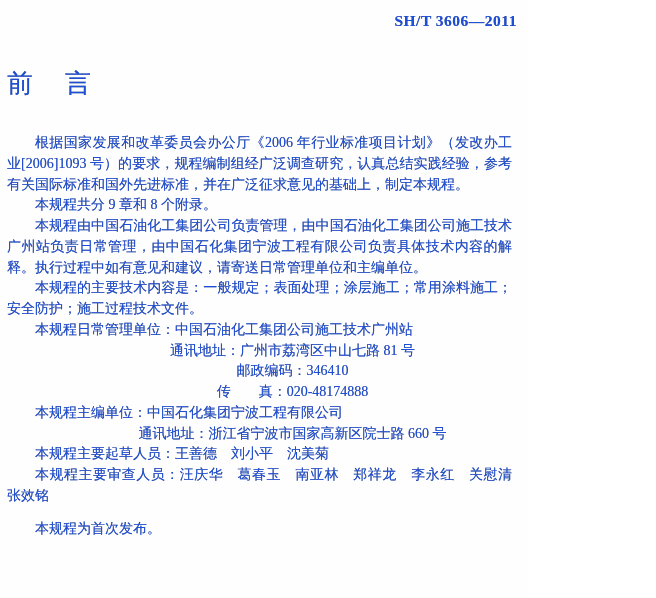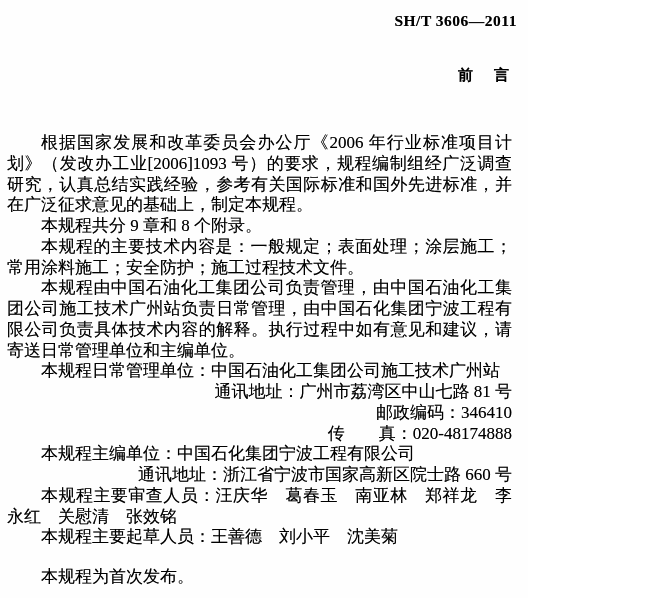--- a/index.html
+++ b/index.html
@@ -4,104 +4,104 @@
 <style>
   html, body { margin: 0; padding: 0; background: #ffffff; }
 
   .page {
     position: relative;
     width: 528px;
     height: 598px;
     background: #fefefe;
     overflow: hidden;
     font-family: "Liberation Serif", "DejaVu Serif", serif;
-    color: #000000;
+    color: #1d4ed8;
     text-shadow: 0 0 0.5px rgba(30,30,30,0.55);
   }
 
   .doc-number {
     position: absolute;
     top: 12px;
     right: 11px;
     font-size: 15.5px;
     font-weight: bold;
     letter-spacing: 0.5px;
     white-space: nowrap;
   }
 
   .title {
     position: absolute;
     top: 66px;
     left: 7px;
     right: 16px;
     margin: 0;
-    text-align: right;
-    font-size: 15px;
-    font-weight: bold;
+    text-align: left;
+    font-size: 26px;
+    font-weight: normal;
     letter-spacing: 3px;
   }
 
   .content {
     position: absolute;
     top: 133px;
     left: 7px;
     right: 16px;
-    font-size: 17px;
+    font-size: 14px;
     line-height: 20.75px;
     text-align: justify;
     text-justify: inter-character;
   }
 
   .para {
     margin: 0;
     text-indent: 2em;
   }
 
   .detail {
     margin: 0 0 0 66px;
-    text-align: right;
+    text-align: center;
   }
 
   .release {
-    margin-top: 19px;
+    margin-top: 12px;
   }
 </style>
 </head>
 <body>
 
 <div class="page">
 
   <div class="doc-number">SH/T 3606—2011</div>
 
   <h1 class="title">前　言</h1>
 
   <div class="content">
 
     <p class="para">根据国家发展和改革委员会办公厅《2006 年行业标准项目计划》（发改办工业[2006]1093 号）的要求，规程编制组经广泛调查研究，认真总结实践经验，参考有关国际标准和国外先进标准，并在广泛征求意见的基础上，制定本规程。</p>
 
     <p class="para">本规程共分 9 章和 8 个附录。</p>
 
+    <p class="para">本规程由中国石油化工集团公司负责管理，由中国石油化工集团公司施工技术广州站负责日常管理，由中国石化集团宁波工程有限公司负责具体技术内容的解释。执行过程中如有意见和建议，请寄送日常管理单位和主编单位。</p>
+
     <p class="para">本规程的主要技术内容是：一般规定；表面处理；涂层施工；常用涂料施工；安全防护；施工过程技术文件。</p>
-
-    <p class="para">本规程由中国石油化工集团公司负责管理，由中国石油化工集团公司施工技术广州站负责日常管理，由中国石化集团宁波工程有限公司负责具体技术内容的解释。执行过程中如有意见和建议，请寄送日常管理单位和主编单位。</p>
 
     <p class="para">本规程日常管理单位：中国石油化工集团公司施工技术广州站</p>
 
     <p class="detail">通讯地址：广州市荔湾区中山七路 81 号</p>
 
     <p class="detail">邮政编码：346410</p>
 
 
     <p class="detail">传　　真：020-48174888</p>
 
     <p class="para">本规程主编单位：中国石化集团宁波工程有限公司</p>
 
     <p class="detail">通讯地址：浙江省宁波市国家高新区院士路 660 号</p>
 
 
+    <p class="para">本规程主要起草人员：王善德　刘小平　沈美菊</p>
+
     <p class="para">本规程主要审查人员：汪庆华　葛春玉　南亚林　郑祥龙　李永红　关慰清　张效铭</p>
-
-    <p class="para">本规程主要起草人员：王善德　刘小平　沈美菊</p>
 
     <p class="para release">本规程为首次发布。</p>
 
   </div>
 </div>
 
 </body></html>

